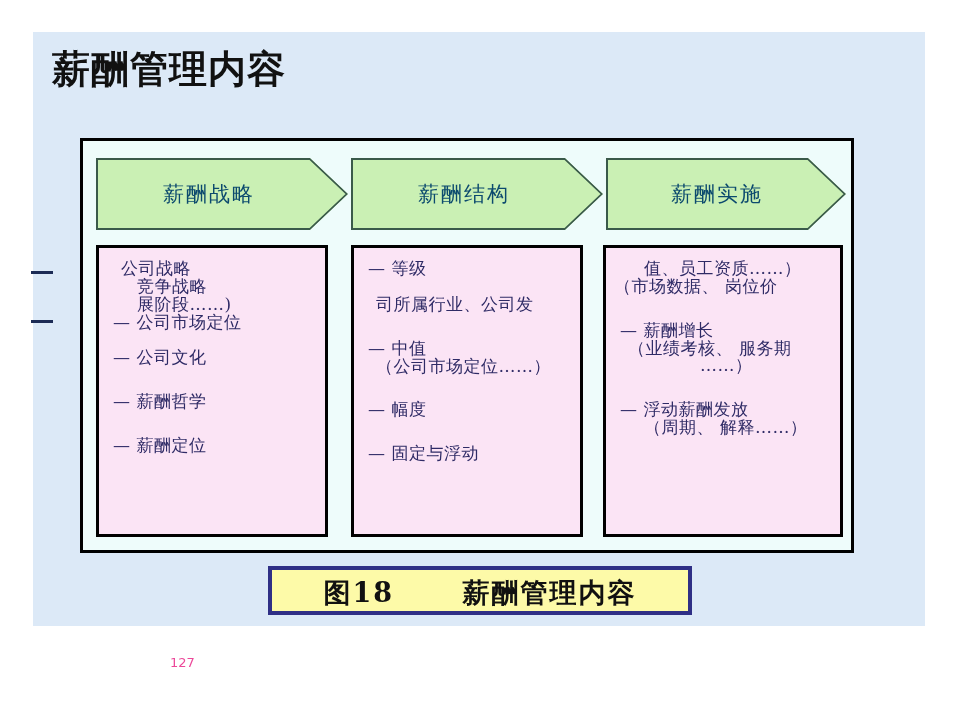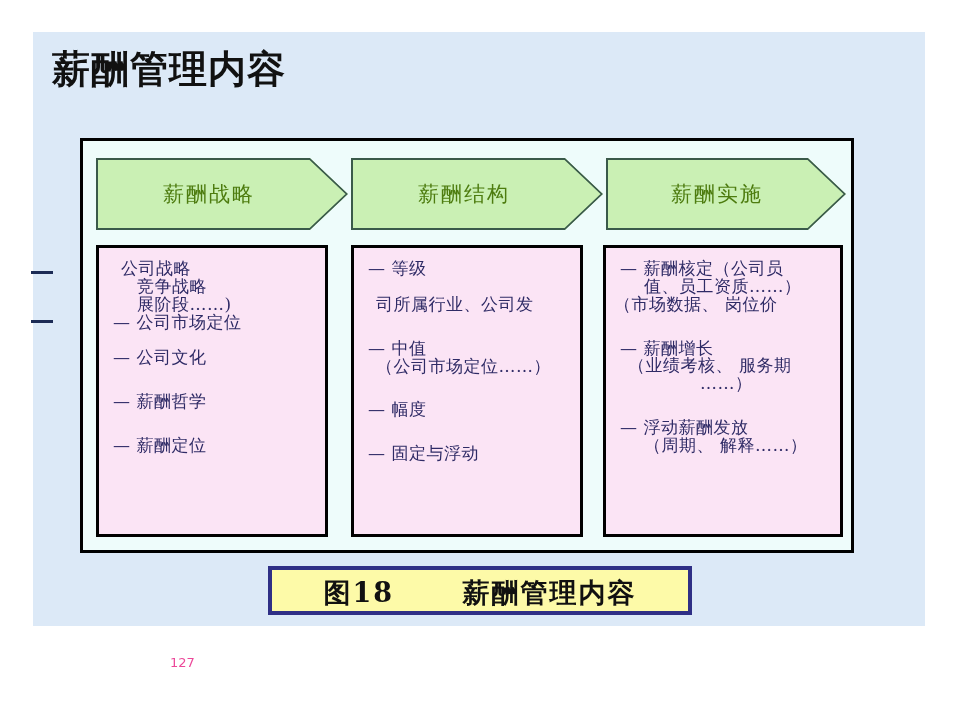--- a/index.html
+++ b/index.html
@@ -81,21 +81,21 @@
     pointer-events: none;
   }
   .chev1 { left: 13px;  width: 252px; }
   .chev2 { left: 268px; width: 252px; }
   .chev3 { left: 523px; width: 240px; }
 
   .chev-label {
     position: relative;
     font-family: "DejaVu Serif", "Liberation Serif", serif;
     font-size: 21px;
-    color: #4d7c0f;
+    color: #0c4a6e;
     letter-spacing: 2px;
     margin-right: 26px;
     white-space: nowrap;
   }
   .chev3 .chev-label { margin-right: 18px; }
 
   
   .box {
     position: absolute;
     background: #fbe4f5;
@@ -212,21 +212,20 @@
       <div class="sp-lg"></div>
       <div class="ln ind0">— 中值</div>
       <div class="ln ind3">（公司市场定位……）</div>
       <div class="sp-lg"></div>
       <div class="ln ind0">— 幅度</div>
       <div class="sp-lg"></div>
       <div class="ln ind0">— 固定与浮动</div>
     </div>
 
     <div class="box box3">
-      <div class="ln ind0">— 薪酬核定（公司员</div>
       <div class="ln ind1">值、员工资质……）</div>
       <div class="ln">（市场数据、 岗位价</div>
       <div class="sp-lg"></div>
       <div class="ln ind0">— 薪酬增长</div>
       <div class="ln ind3">（业绩考核、 服务期</div>
       <div class="ln ind4">……）</div>
       <div class="sp-lg"></div>
       <div class="ln ind0">— 浮动薪酬发放</div>
       <div class="ln ind1">（周期、 解释……）</div>
     </div>

